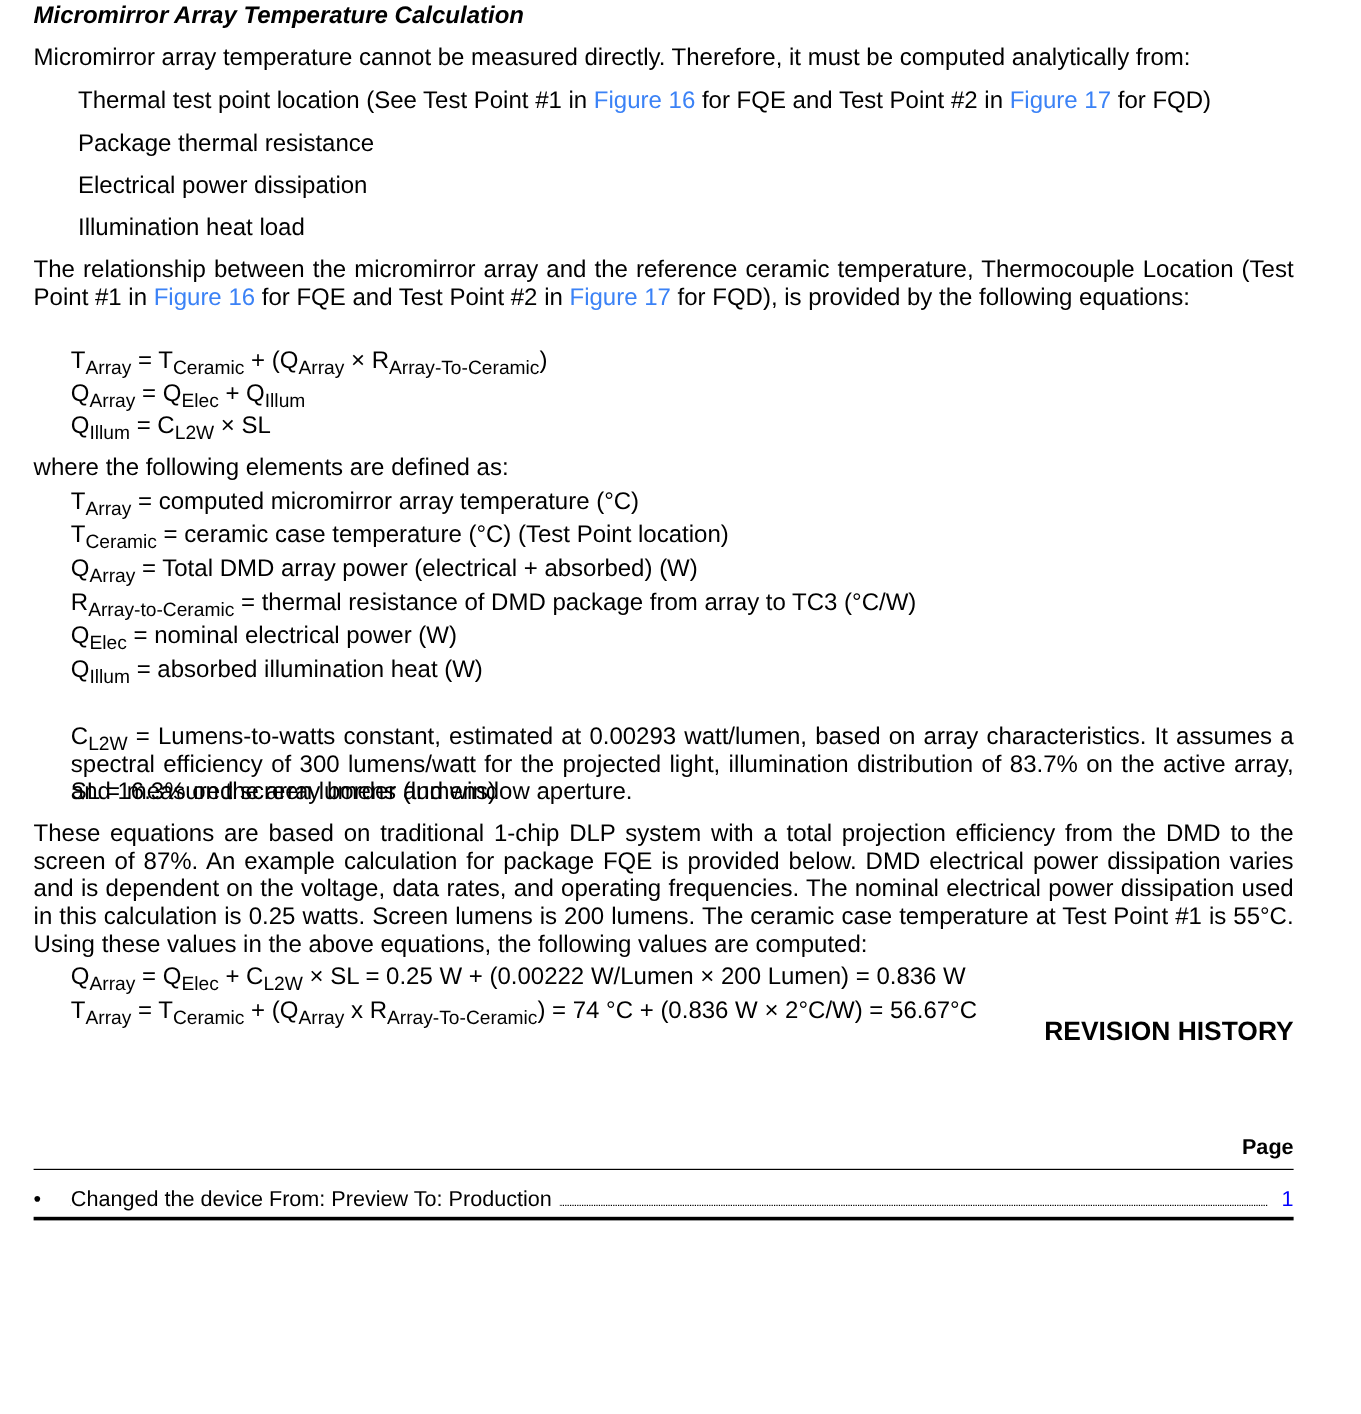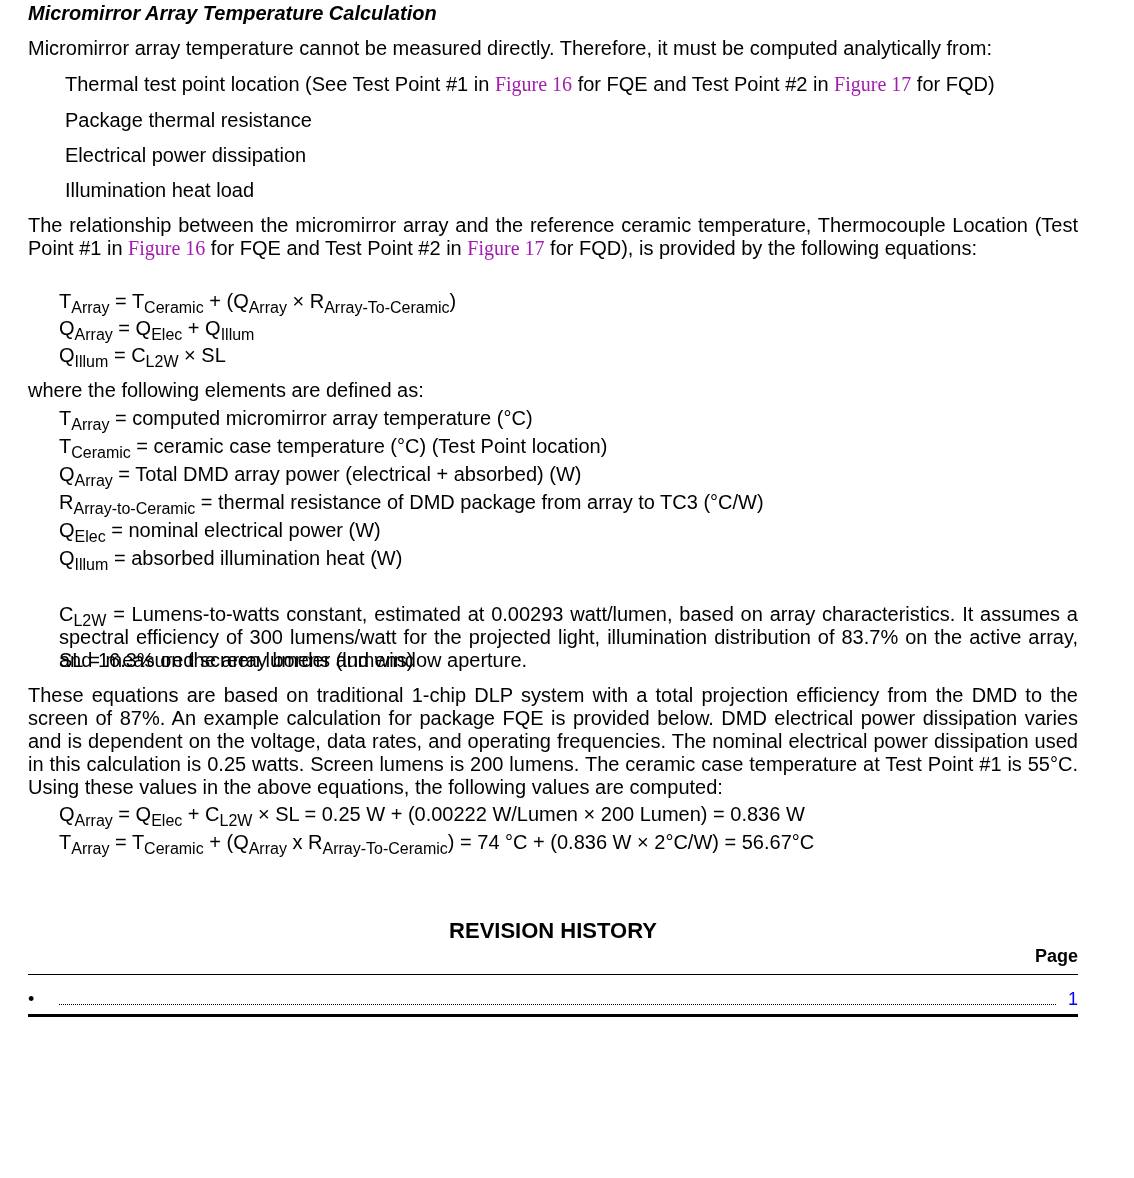--- a/index.html
+++ b/index.html
@@ -10,23 +10,23 @@
   .page { position: absolute; left: 28px; top: 0; width: 1050px; }
   .h-section {
     position: absolute; left: 0; top: 2px; font-weight: bold; font-style: italic; font-size: 20px;
   }
   .p { position: absolute; left: 0; width: 1050px; line-height: 23px; text-align: justify; }
   .p.last-left { text-align-last: left; }
   .bullet { position: absolute; left: 37px; line-height: 24px; }
   .eq { position: absolute; left: 31px; line-height: 24px; white-space: nowrap; }
   .eq-wrap { position: absolute; left: 31px; width: 1019px; line-height: 23px; text-align: justify; margin-top: 28px; }
   sub { font-size: 16px; vertical-align: -5px; line-height: 0; }
-  .link { color: #a21caf; font-family: Liberation Serif, serif; }
+  .link { color: #3b82f6; }
   .rev-title {
-    position: absolute; left: 0; width: 1050px; top: 918px; text-align: center; font-weight: bold; font-size: 22px;
+    position: absolute; left: 0; width: 1050px; top: 847px; text-align: right; font-weight: bold; font-size: 22px;
   }
   .rev-header { position: absolute; left: 0; top: 946px; width: 1050px; height: 26px; font-weight: bold; font-size: 18px; }
   .rev-header .left { position: absolute; left: 0; top: 0; }
   .rev-header .right { position: absolute; right: 0; top: 0; }
   .rev-rule-thin { position: absolute; left: 0; top: 974px; width: 1050px; height: 1px; background: #000; }
   .rev-row { position: absolute; left: 0; top: 987px; width: 1050px; height: 24px; font-size: 18px; line-height: 24px; }
   .rev-row .dot { position: absolute; left: 0; top: 0; }
   .rev-row .text { position: absolute; left: 31px; top: 0; background: #fff; padding-right: 6px; }
   .rev-row .leader { position: absolute; left: 31px; right: 22px; top: 17px; border-bottom: 1.5px dotted #000; }
   .rev-row .pg { position: absolute; right: 0; top: 0; color: #0000ff; background: #fff; padding-left: 6px; }
@@ -101,17 +101,18 @@
   <div class="rev-title">REVISION HISTORY</div>
 
   <div class="rev-header">
     <span class="right">Page</span>
   </div>
   <div class="rev-rule-thin"></div>
 
   <div class="rev-row">
     <span class="dot">•</span>
     <span class="leader"></span>
+    <span class="text">Changed the device From: Preview To: Production</span>
     <span class="pg">1</span>
   </div>
   <div class="rev-rule-thick"></div>
 
 </div>
 
 </body></html>

